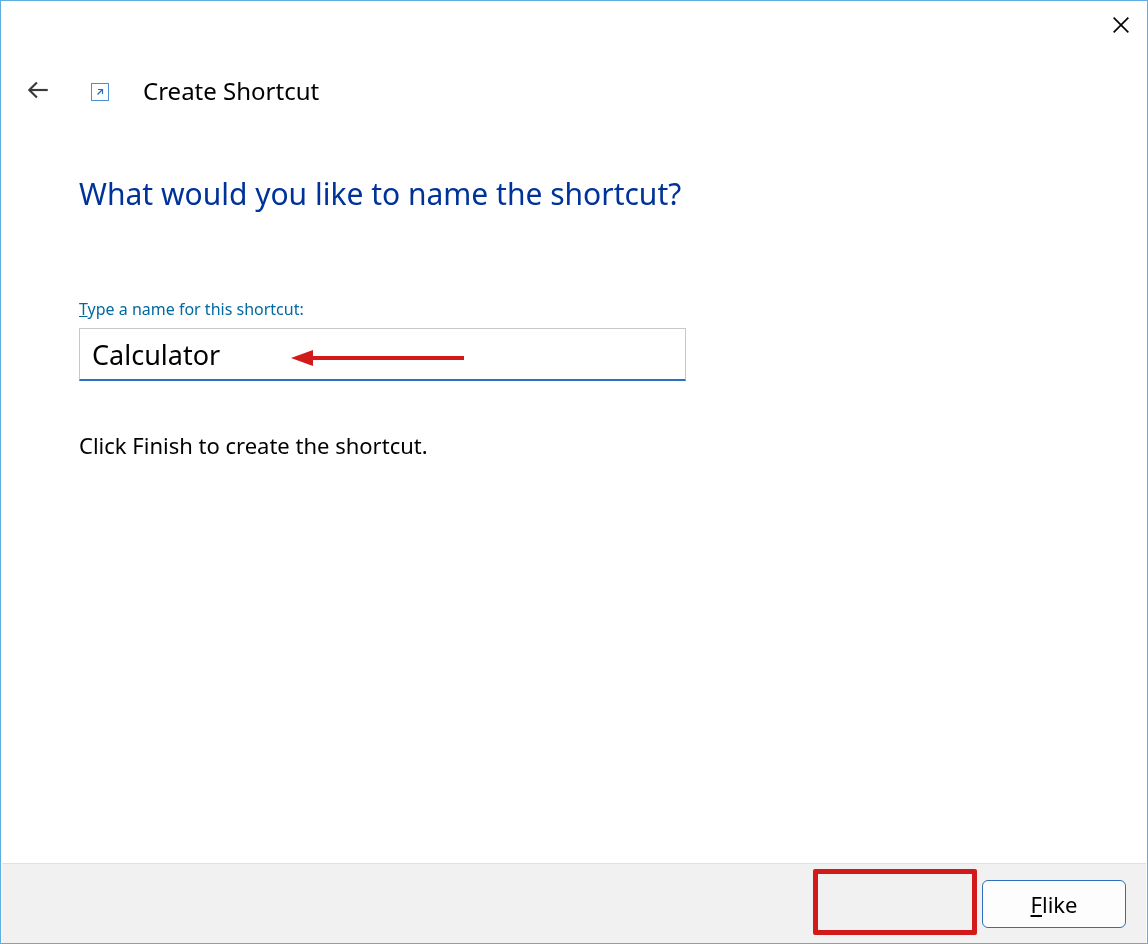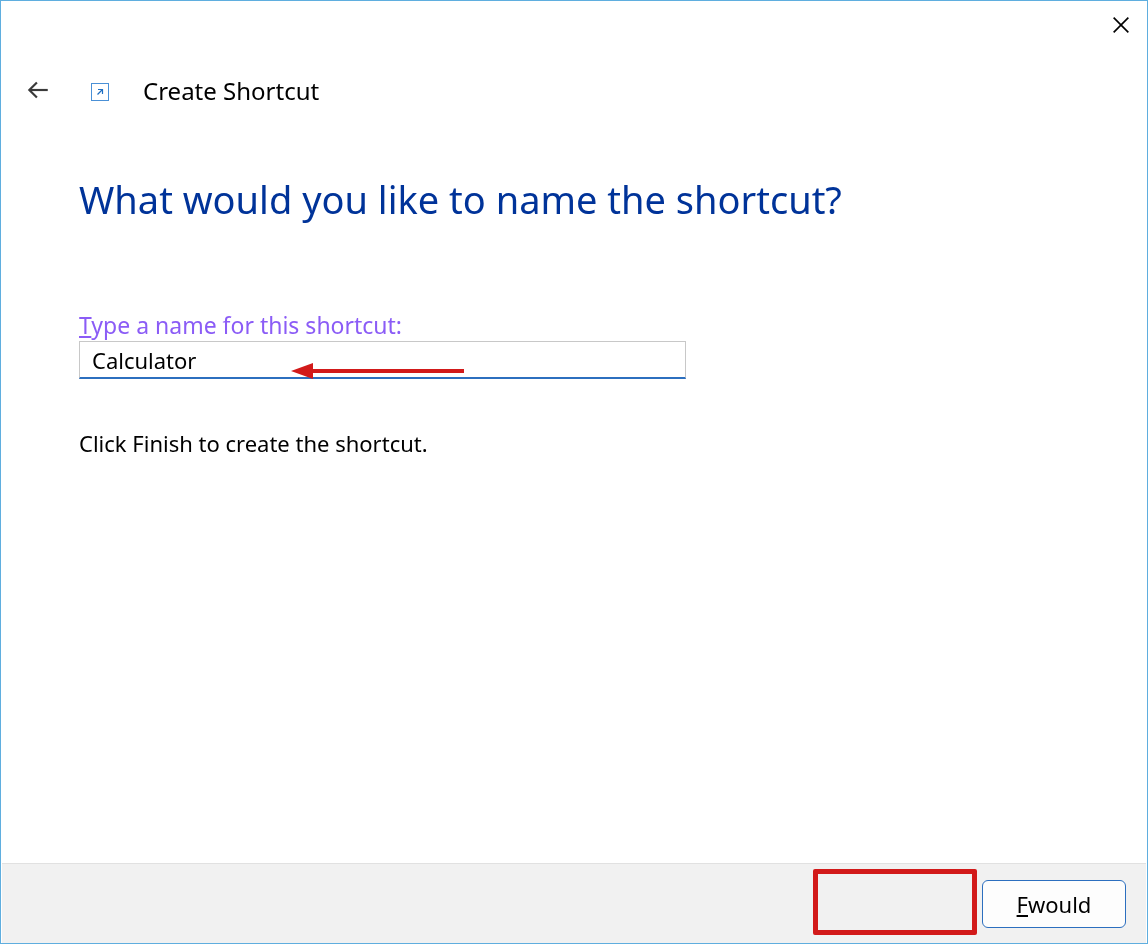--- a/index.html
+++ b/index.html
@@ -82,44 +82,44 @@
       color: #000;
       margin-left: 12px;
     }
     .content {
       position: absolute;
       top: 172px;
       left: 78px;
       right: 78px;
     }
     .heading {
-      font-size: 38px;
+      font-size: 30px;
       color: #003399;
       font-weight: 400;
       margin-bottom: 84px;
     }
     .field-label {
-      font-size: 23px;
-      color: #8b5cf6;
-      margin-bottom: 0;
+      font-size: 16px;
+      color: #0369a1;
+      margin-bottom: 8px;
     }
     .field-label .ul {
       text-decoration: underline;
     }
     .input-wrap {
       position: relative;
       width: 607px;
     }
     .shortcut-input {
       width: 607px;
-      height: 38px;
+      height: 53px;
       border: 1px solid #c8c8c8;
       border-bottom: 2px solid #2c6fbf;
       background: #fff;
-      font-size: 22px;
+      font-size: 27px;
       padding: 8px 12px;
       color: #000;
       outline: none;
     }
     .annot-arrow {
       position: absolute;
       left: 210px;
       top: 18px;
       pointer-events: none;
     }
@@ -211,17 +211,17 @@
       <line x1="175" y1="12" x2="15" y2="12" stroke="#d21a1a" stroke-width="4"></line>
       <polygon points="2,12 24,4 24,20" fill="#d21a1a"></polygon>
     </svg>
   </div>
 
   <div class="instruction">Click Finish to create the shortcut.</div>
 </div>
 
 <div class="footer">
   <div class="btn btn-primary">
-    <span><span class="ul">F</span><span>would</span></span>
+    <span><span class="ul">F</span><span>like</span></span>
   </div>
 </div>
 
 <div class="highlight-box"></div>
 
 </body></html>

